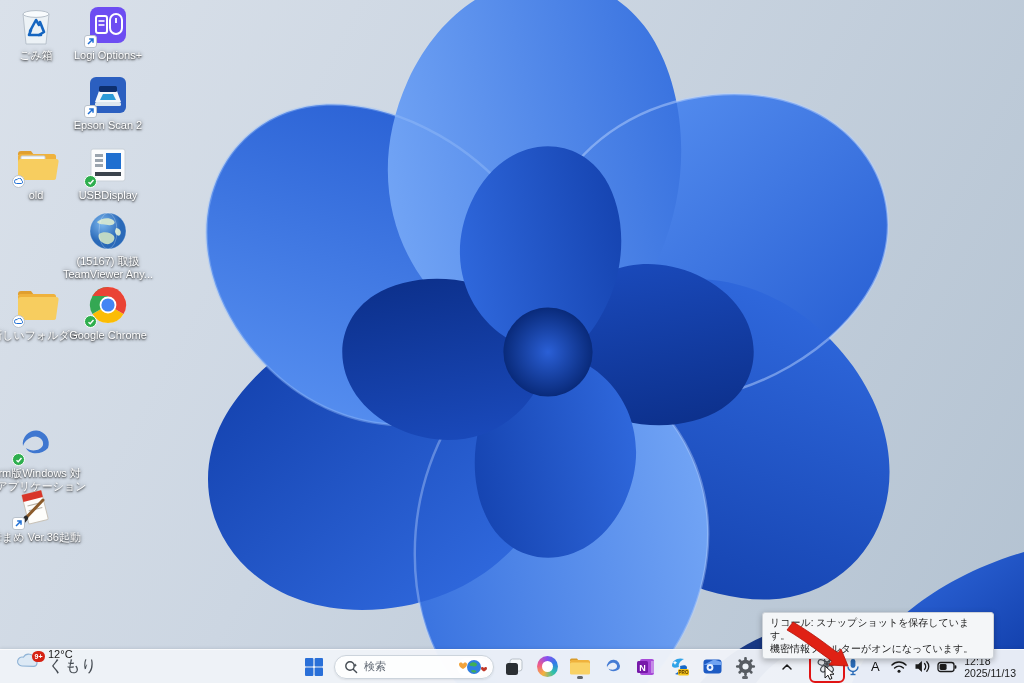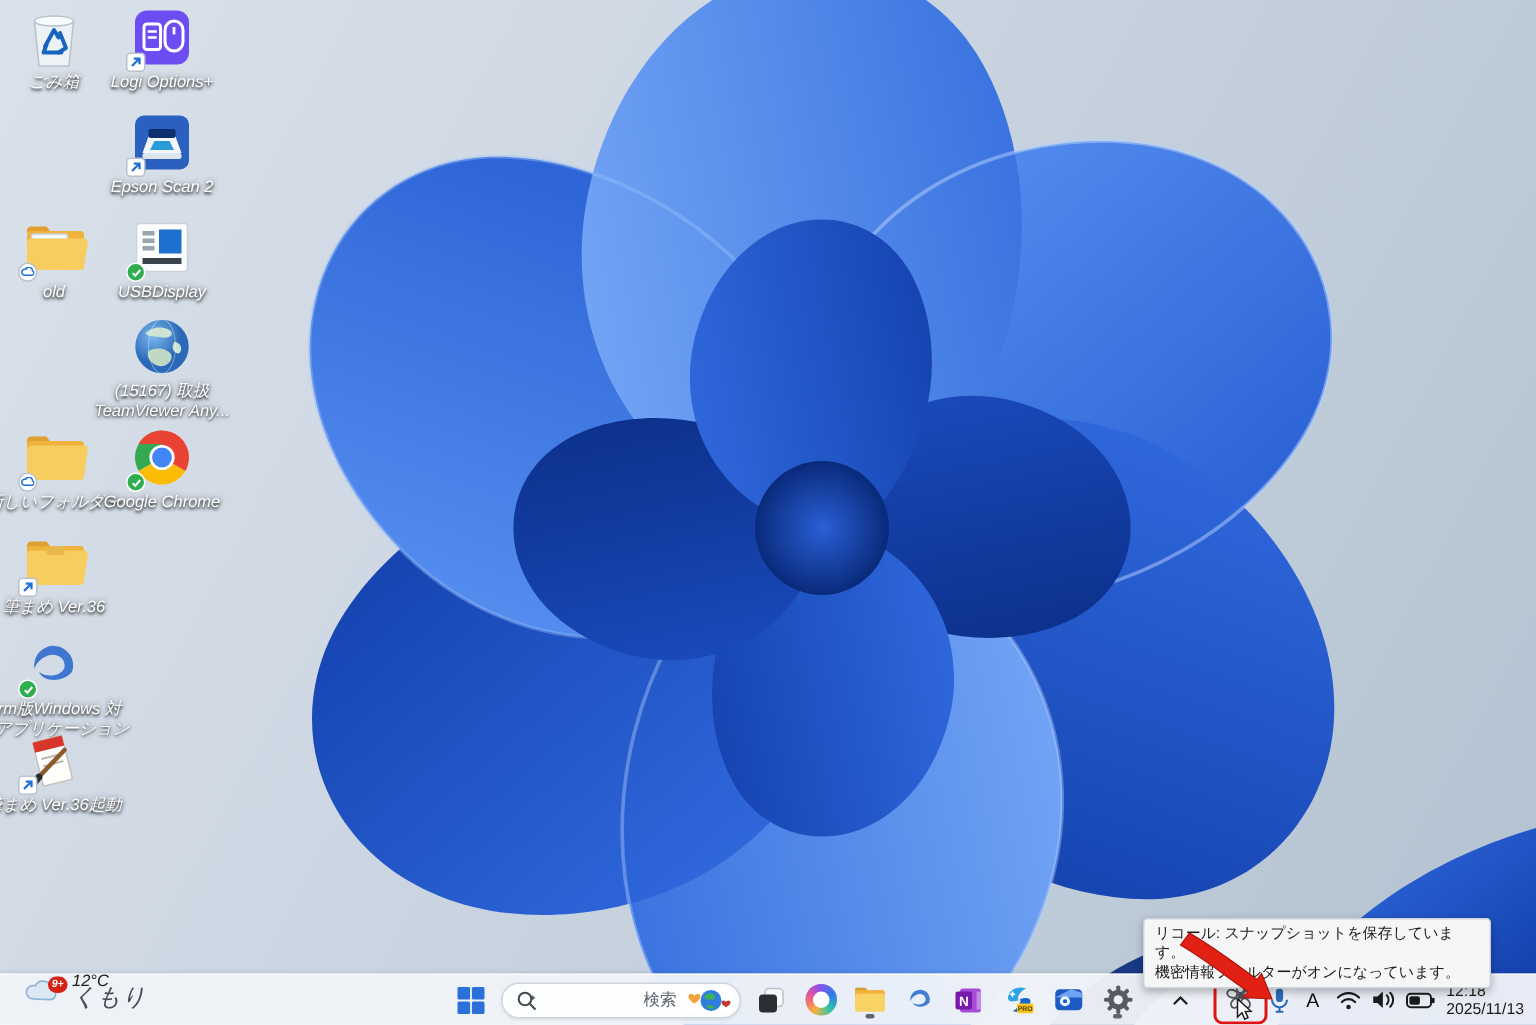--- a/index.html
+++ b/index.html
@@ -1,45 +1,45 @@
 <!DOCTYPE html>
 <html><head>
 <meta charset="utf-8">
 <style>
   html,body{margin:0;padding:0;}
   .screen{position:relative;width:1024px;height:683px;overflow:hidden;
     font-family:"Liberation Sans","DejaVu Sans",sans-serif;
     background:linear-gradient(118deg,#dae1ea 0%,#ccd6e2 40%,#b3c2d1 100%);}
   svg{display:block}
   
-  .dcell{position:absolute;width:64px;text-align:center;cursor:default;font-style:italic;}
+  .dcell{position:absolute;width:64px;text-align:center;cursor:default;}
   .dic{position:relative;width:42px;height:40px;margin:0 auto 3px;}
   .dlab{position:relative;left:50%;transform:translateX(-50%);width:max-content;
     font-size:11px;line-height:13px;color:#fff;
     text-shadow:0 1px 2px rgba(0,0,0,.85),0 0 4px rgba(0,0,0,.45);}
   .ov{position:absolute;left:-3px;bottom:-2px;width:13px;height:13px;}
   .ov .bg{width:13px;height:13px;border-radius:3px;background:#fff;border:1px solid #b9c2cc;box-sizing:border-box;
     display:flex;align-items:center;justify-content:center;}
   .ov.round .bg{border-radius:50%;}
   
   .taskbar{position:absolute;left:0;bottom:0;width:1024px;height:33px;
     background:rgba(239,243,248,.96);border-top:1px solid rgba(255,255,255,.7);
     box-shadow:0 -1px 3px rgba(30,40,60,.10);}
-  .weather{position:absolute;left:10px;top:0;height:18px;display:flex;align-items:center;gap:6px;padding:0 6px;border-radius:4px;font-style:italic;}
+  .weather{position:absolute;left:10px;top:0;height:18px;display:flex;align-items:center;gap:6px;padding:0 6px;border-radius:4px;}
   .wbadge{position:absolute;left:16px;top:3px;min-width:11px;height:11px;border-radius:6px;background:#d62315;
     color:#fff;font-size:7px;line-height:11px;text-align:center;padding:0 1px;font-weight:bold;}
   .wtemp{font-size:11px;color:#1b1b1b;line-height:12px;}
   .wcond{font-size:16px;color:#454b52;line-height:11px;}
   .tb-center{position:absolute;left:301px;top:0;height:33px;display:flex;align-items:center;gap:7px;}
   .tbtn{width:26px;height:26px;border-radius:5px;display:flex;align-items:center;justify-content:center;position:relative;}
   .run{position:absolute;bottom:1px;left:50%;transform:translateX(-50%);width:6px;height:3px;border-radius:2px;background:#60656b;}
   .search{width:160px;height:24px;border-radius:12px;background:rgba(255,255,255,.88);
     border:1px solid #ccd4dc;box-shadow:0 1px 2px rgba(0,0,0,.08);
     display:flex;align-items:center;gap:6px;padding:0 4px 0 9px;box-sizing:border-box;}
-  .search-ph{font-size:11px;color:#5d6holder570;color:#5d6570;flex:1;text-align:right;}
+  .search-ph{font-size:11px;color:#5d6holder570;color:#5d6570;flex:1;}
   .tray{position:absolute;right:4px;top:0;height:33px;display:flex;align-items:center;}
   .titem{height:28px;display:flex;align-items:center;justify-content:center;border-radius:4px;padding:0 3px;}
   .ime{font-size:13px;color:#111;width:18px;text-align:center;}
   .clock{font-size:10.5px;color:#1b1b1b;text-align:left;line-height:12px;margin-left:4px;padding-right:4px;}
   .hl{outline:2.5px solid #e01414;outline-offset:0px;}
   
   .tooltip{position:absolute;left:762px;top:612px;width:216px;background:#f4f6f8;
     border:1px solid #cdd2d8;border-radius:3px;box-shadow:0 2px 6px rgba(0,0,0,.28);
     padding:3px 7px;font-size:10px;line-height:13px;color:#1b1b1b;z-index:30;}
   .annot{position:absolute;left:0;top:0;pointer-events:none;z-index:40;}
@@ -248,38 +248,20 @@
           <span class="bg" style="background:#2eae4e;border-color:#fff;">
         <svg width="8" height="8" viewBox="0 0 8 8">
               <path d="M1.5 4.2 L3.2 5.8 L6.5 2" stroke="#fff" stroke-width="1.4" fill="none"></path>
             </svg>
       </span>
         </span>
     </div>
     <div class="dlab">Google Chrome</div>
   </div>
 
-  <div class="dcell" style="left:4px;top:356px;">
-    <div class="dic">
-      <svg width="44" height="38" viewBox="0 0 44 38">
-        <path d="M3 8 Q3 5 6 5 L16 5 L19 9 L3 9 Z" fill="#e09f2f"></path>
-        <rect x="3" y="8" width="38" height="24" rx="2.5" fill="#efb23c"></rect>
-        <path d="M3 32 L3 14 Q3 11 6 11 L41 11 Q44 11 43.5 14 L41 32 Q41 34 38 34 L6 34 Q3 34 3 32 Z" fill="#f7cd5f"></path>
-        <rect x="16" y="8" width="12" height="6" rx="1" fill="#e8b84a"></rect>
-      </svg>
-      <span class="ov">
-          <span class="bg">
-        <svg width="9" height="9" viewBox="0 0 9 9">
-              <path d="M2 7 L7 2 M3.2 2 H7 V5.8" stroke="#1f6fd4" stroke-width="1.5" fill="none"></path>
-            </svg>
-      </span>
-        </span>
-    </div>
-    <div class="dlab">筆まめ Ver.36</div>
-  </div>
 
   <div class="dcell" style="left:4px;top:424px;">
     <div class="dic">
       <svg width="42" height="40" viewBox="0 0 42 40">
         <circle cx="21" cy="19" r="18" fill="url(#eg1)"></circle>
         <path d="M8 22 A 13 13 0 1 1 33 24 C 27 31 14 31 11 24 C 16 28 26 27 28 21 C 29 15 23 11 17 13 C 12 15 9 18 8 22 Z" fill="#0d55c8" opacity=".75"></path>
       </svg>
       <span class="ov round">
           <span class="bg" style="background:#2eae4e;border-color:#fff;">
         <svg width="8" height="8" viewBox="0 0 8 8">

